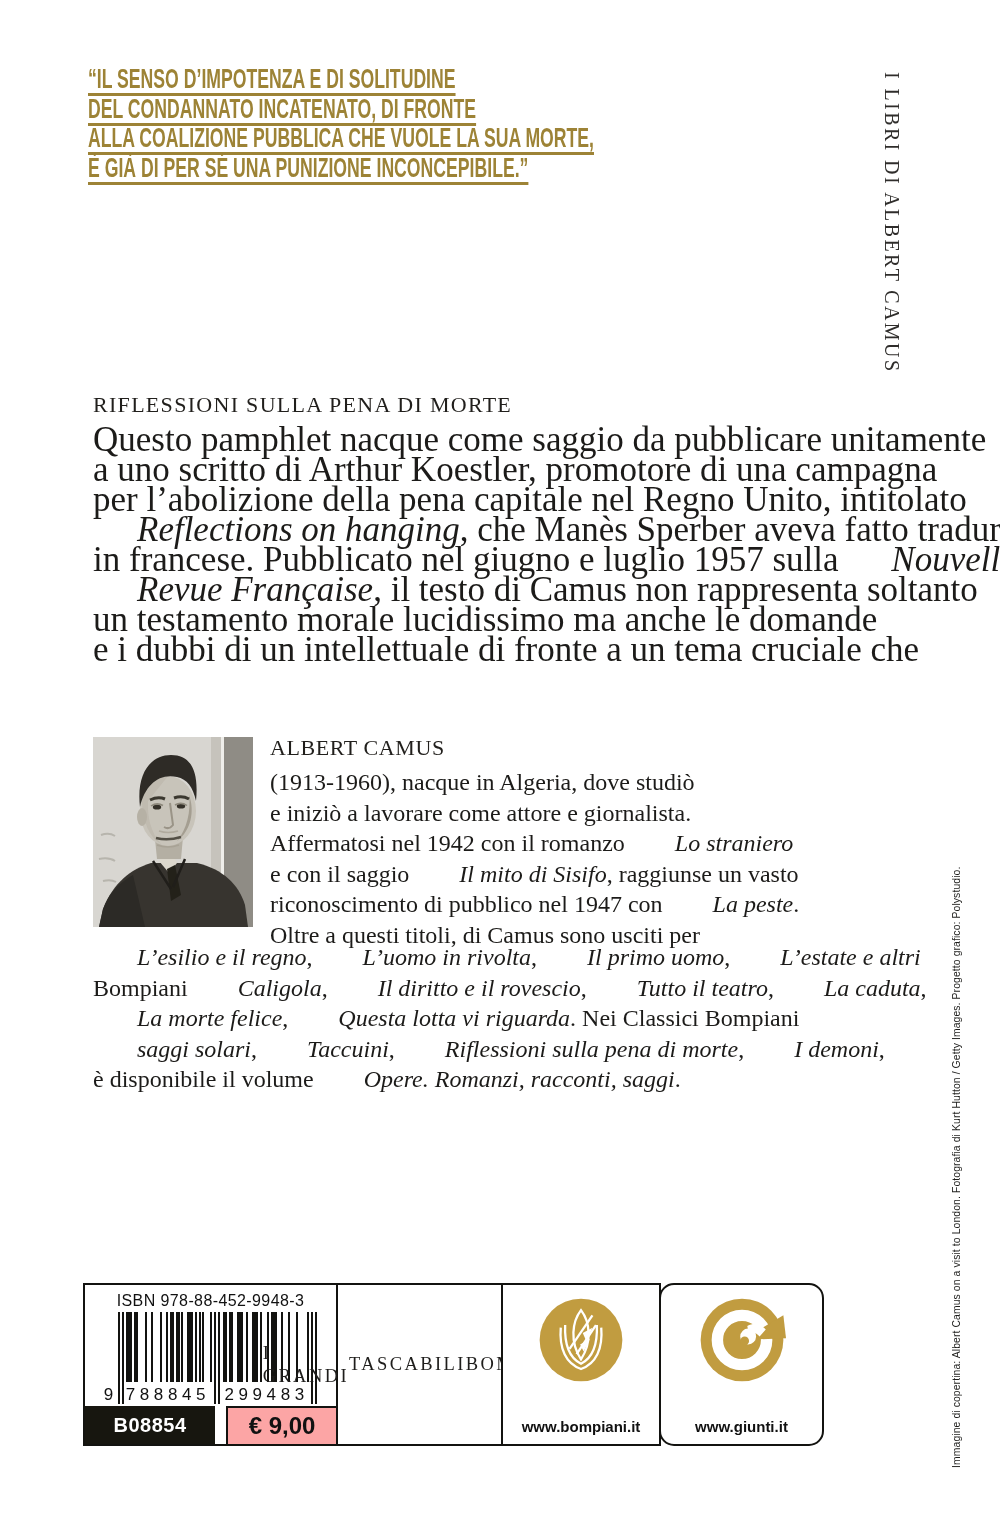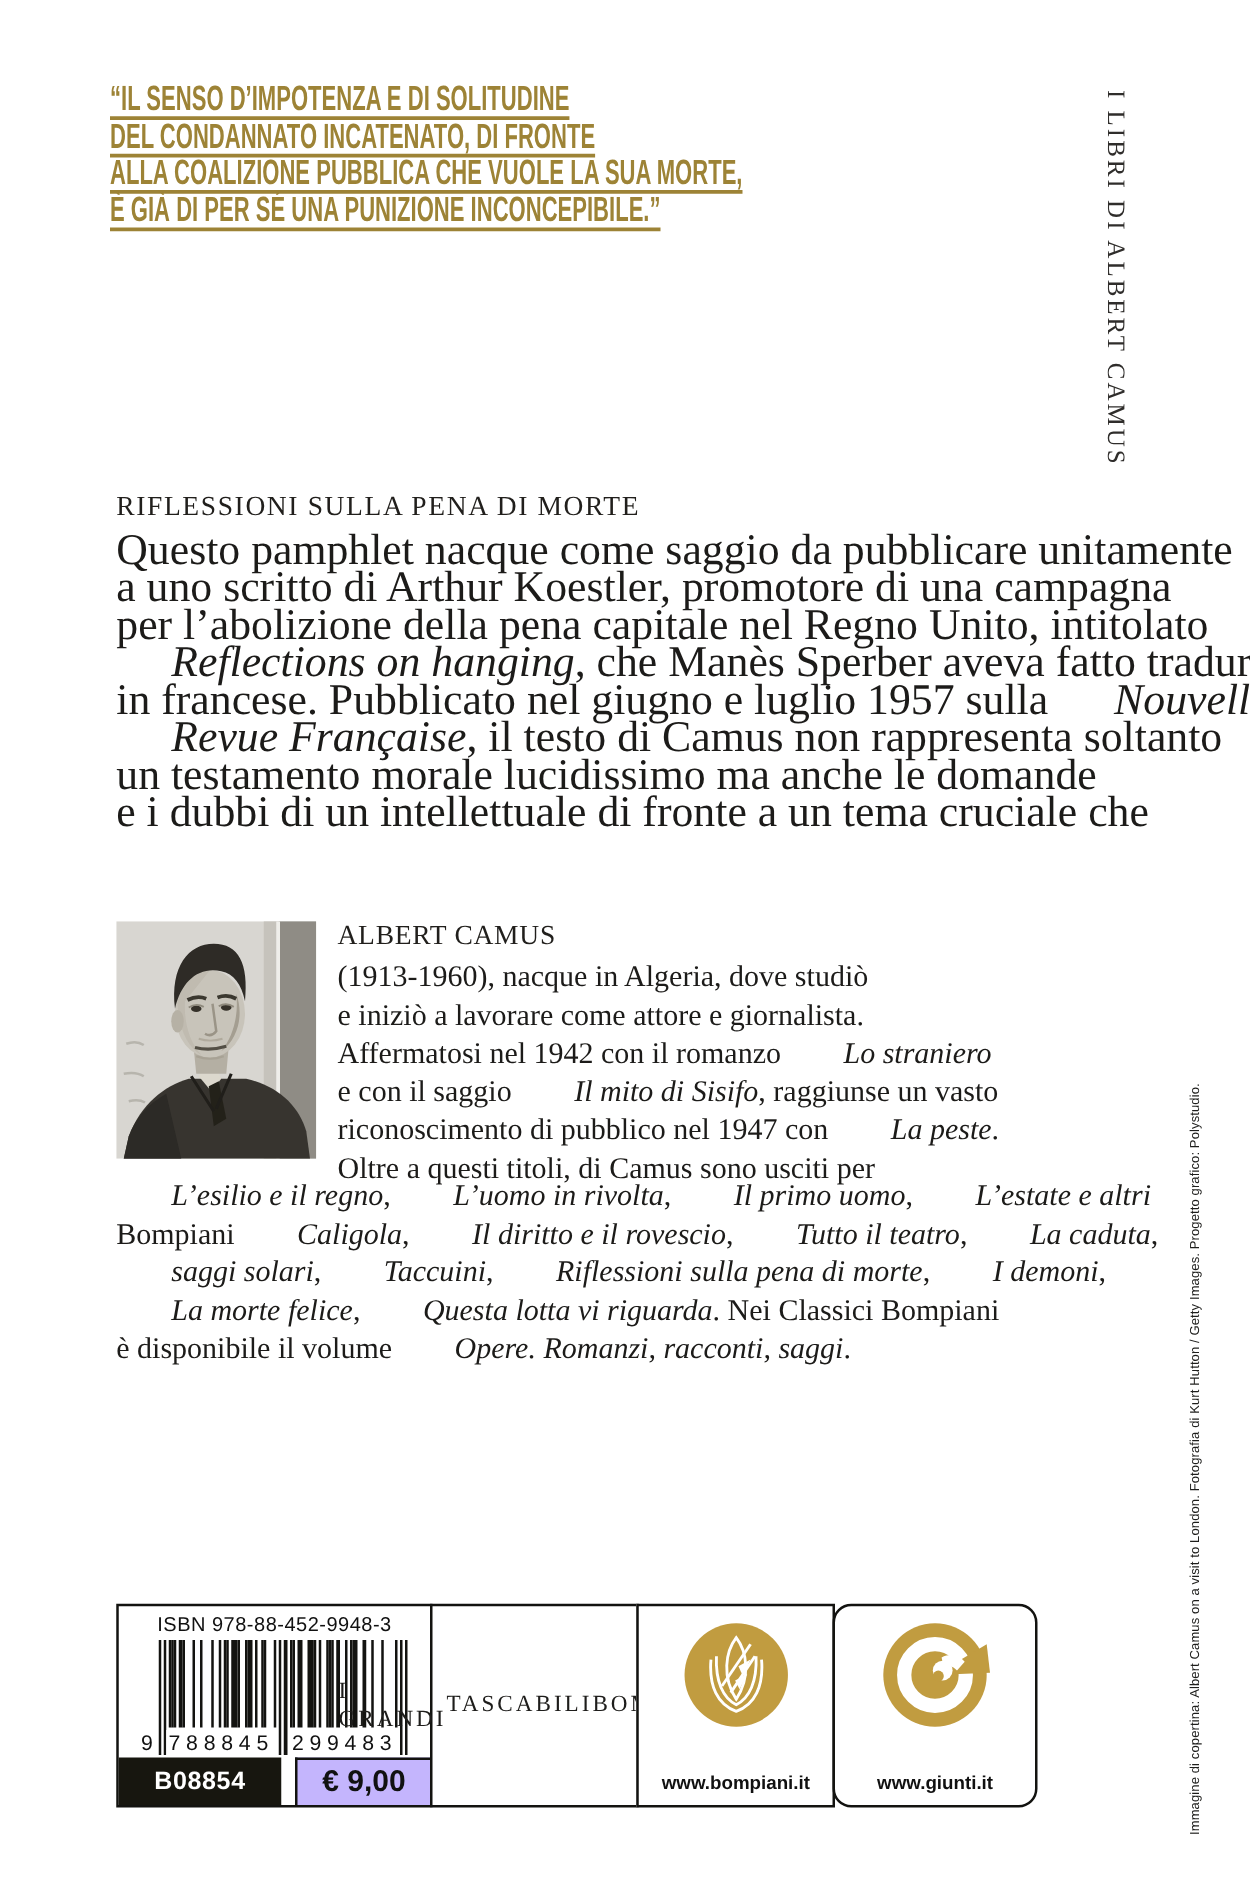--- a/index.html
+++ b/index.html
@@ -29,21 +29,21 @@
 
   
   .photo{position:absolute;left:93px;top:737px;width:160px;height:190px;}
   .bio-side{position:absolute;left:270px;top:735px;}
   .bio-heading{font-size:22px;letter-spacing:0.6px;margin-bottom:6px;color:#211f1c;}
   .bio-side .tline,.bio-full .tline{font-size:24px;line-height:30.5px;}
   .bio-full{position:absolute;left:93px;top:942px;}
 
   
   .footer{position:absolute;left:83px;top:1283px;width:747px;height:163px;display:flex;}
-  .cell{box-sizing:border-box;height:163px;border:2px solid #131310;background:#fff;position:relative;margin-left:10px;}
+  .cell{box-sizing:border-box;height:163px;border:2px solid #131310;background:#fff;position:relative;}
   .cell+.cell{margin-left:-2px;}
   .c1{width:255px;}
   .c2{width:167px;display:flex;flex-direction:row;align-items:center;justify-content:center;}
   .c3{width:160px;}
   .c4{width:165px;border-radius:15px;}
 
   .isbn{margin-top:7px;text-align:center;font-family:"Liberation Sans",sans-serif;
         font-size:16px;letter-spacing:0.4px;color:#111;}
   .bc-wrap{position:relative;width:214px;height:92px;margin:2px auto 0;}
   .bars{position:absolute;left:14px;top:0;width:199.5px;height:92px;}
@@ -52,21 +52,21 @@
              font-size:17px;color:#111;background:#fff;text-align:center;letter-spacing:4.6px;
              padding-top:1px;box-sizing:border-box;}
   .bc-lead{left:-2px;width:14px;letter-spacing:0;padding:1px 0 0;}
   .bc-left{left:20.3px;width:88.2px;}
   .bc-right{left:119px;width:88.2px;}
 
   .code-row{position:absolute;left:0;right:0;bottom:0;height:38px;display:flex;gap:11px;}
   .code-box{width:130px;background:#17160f;color:#fff;font-family:"Liberation Sans",sans-serif;
             font-weight:bold;font-size:20px;display:flex;align-items:center;justify-content:center;
             letter-spacing:0.5px;}
-  .price-box{flex:1;background:#c4b5fd;border-top:2px solid #131310;border-left:2px solid #131310;
+  .price-box{flex:1;background:#fca5a5;border-top:2px solid #131310;border-left:2px solid #131310;
              font-family:"Liberation Sans",sans-serif;font-weight:bold;font-size:24px;color:#111;
              display:flex;align-items:center;justify-content:center;}
 
   .imprint-line{font-size:18.5px;letter-spacing:2.4px;line-height:23px;color:#1e1d1b;}
 
   .logo-cell-inner{position:absolute;inset:0;display:flex;flex-direction:column;align-items:center;}
   .logo{margin-top:11px;}
   .url{position:absolute;bottom:9px;width:100%;text-align:center;
        font-family:"Liberation Sans",sans-serif;font-weight:bold;font-size:15px;color:#111;}
 </style>
@@ -136,22 +136,22 @@
         <div class="tline"><span>e iniziò a lavorare come attore e giornalista.</span></div>
         <div class="tline"><span>Affermatosi nel 1942 con il romanzo </span><span class="it">Lo straniero</span></div>
         <div class="tline"><span>e con il saggio </span><span class="it">Il mito di Sisifo</span><span>, raggiunse un vasto</span></div>
         <div class="tline"><span>riconoscimento di pubblico nel 1947 con </span><span class="it">La peste</span><span>.</span></div>
         <div class="tline"><span>Oltre a questi titoli, di Camus sono usciti per</span></div>
       </div>
   </div>
   <div class="bio-full">
       <div class="tline"><span class="it">L’esilio e il regno</span><span>, </span><span class="it">L’uomo in rivolta</span><span>, </span><span class="it">Il primo uomo</span><span>, </span><span class="it">L’estate e altri</span></div>
       <div class="tline"><span>Bompiani </span><span class="it">Caligola</span><span>, </span><span class="it">Il diritto e il rovescio</span><span>, </span><span class="it">Tutto il teatro</span><span>, </span><span class="it">La caduta</span><span>,</span></div>
+      <div class="tline"><span class="it">La morte felice</span><span>, </span><span class="it">Questa lotta vi riguarda</span><span>. Nei Classici Bompiani</span></div>
       <div class="tline"><span class="it">saggi solari</span><span>, </span><span class="it">Taccuini</span><span>, </span><span class="it">Riflessioni sulla pena di morte</span><span>, </span><span class="it">I demoni</span><span>,</span></div>
-      <div class="tline"><span class="it">La morte felice</span><span>, </span><span class="it">Questa lotta vi riguarda</span><span>. Nei Classici Bompiani</span></div>
       <div class="tline"><span>è disponibile il volume </span><span class="it">Opere. Romanzi, racconti, saggi</span><span>.</span></div>
     </div>
 
   <div class="footer">
 
     <div class="cell c1">
       <div class="isbn">ISBN 978-88-452-9948-3</div>
       <div class="bc-wrap">
         <div class="bars">
             <div class="bar" style="left: 0px; width: 2.1px; height: 100%;"></div>

